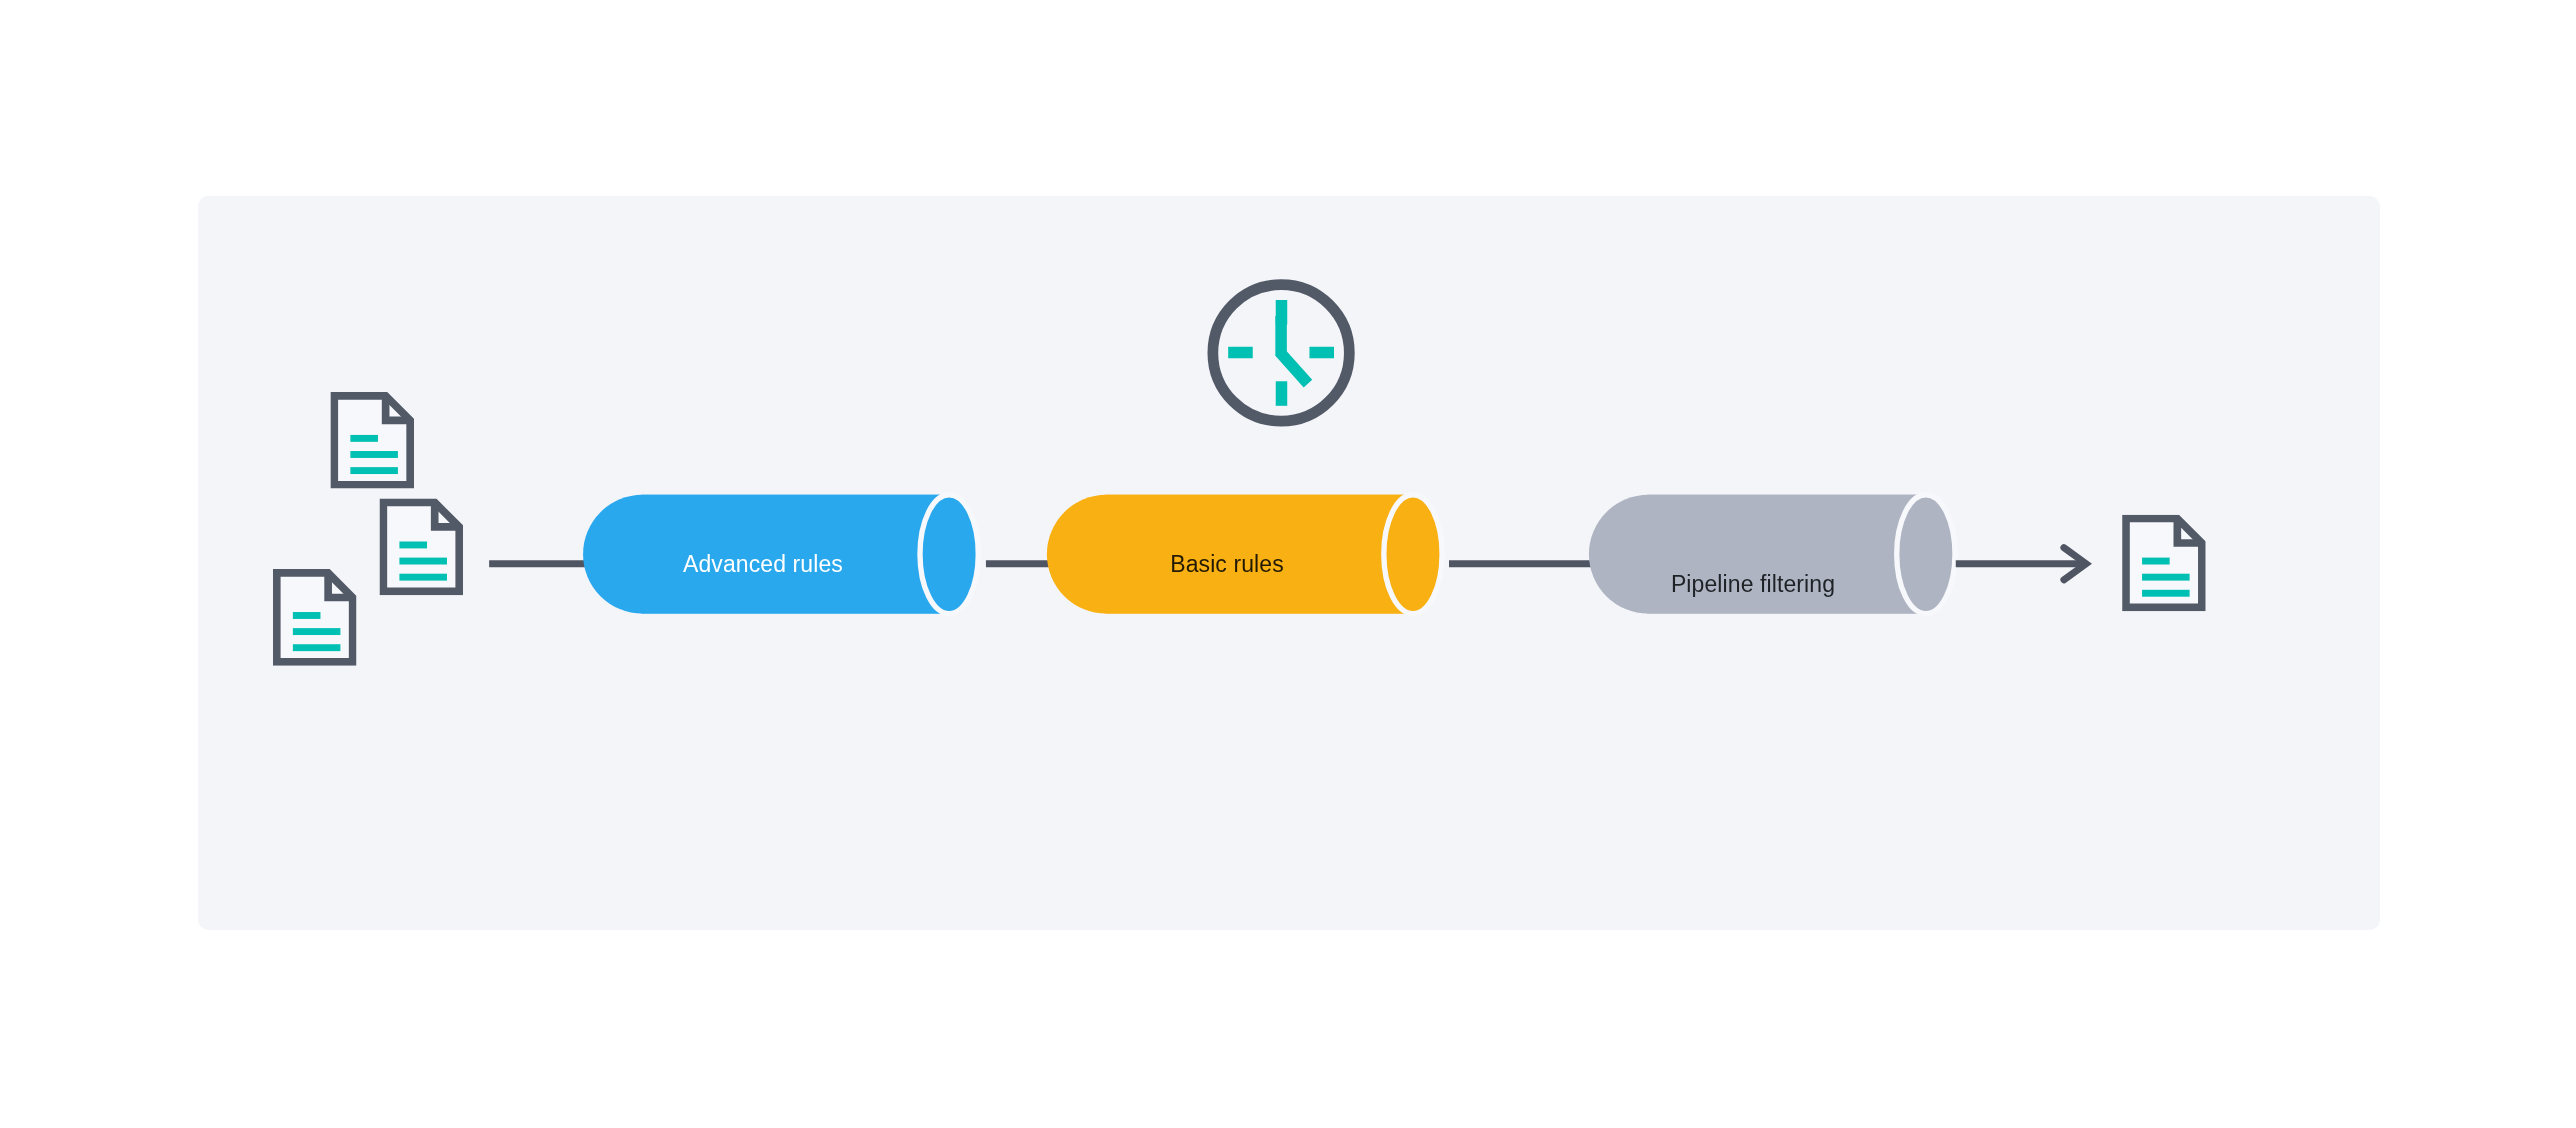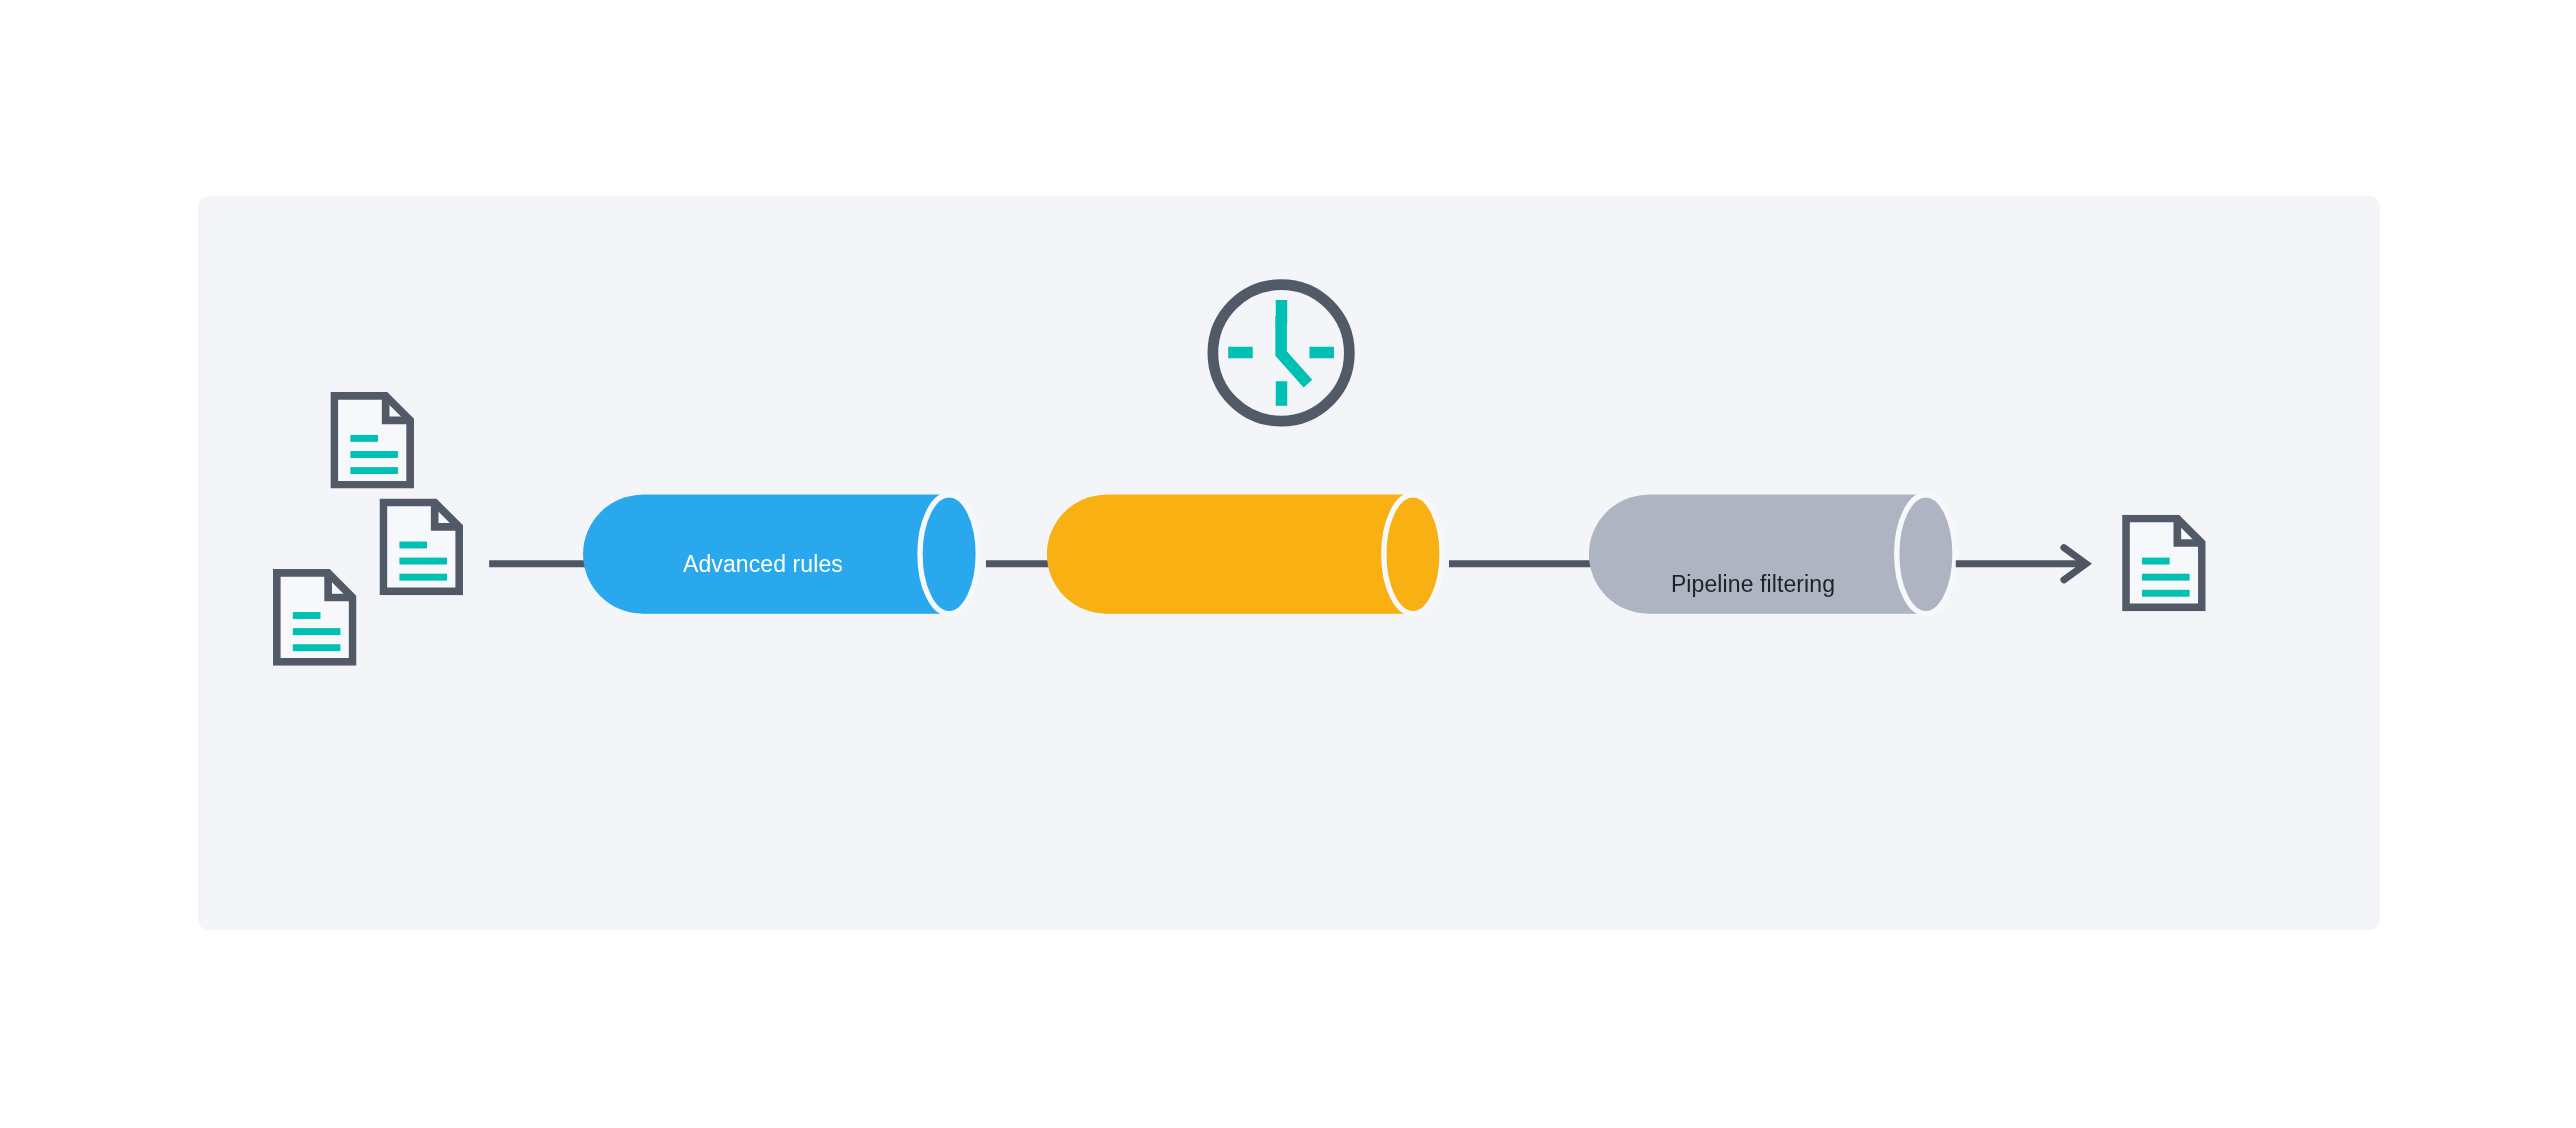--- a/index.html
+++ b/index.html
@@ -98,17 +98,18 @@
       <line x1="2551" y1="735" x2="2714" y2="735" stroke="#4f5562" stroke-width="9"></line>
       <path d="M2692 714 L2721 735 L2692 756" fill="none" stroke="#4f5562" stroke-width="9" stroke-linecap="round" stroke-linejoin="miter"></path>
     </g>
 
     <use href="#doc-icon" x="2768" y="671" width="109" height="126"></use>
 
   </svg>
 
   <div class="cyl-label" id="label-advanced">Advanced rules</div>
 
+  <div class="cyl-label" id="label-basic">Basic rules</div>
 
   <div class="cyl-label" id="label-pipeline">Pipeline filtering</div>
 
 </div>
 
 
 </body></html>

